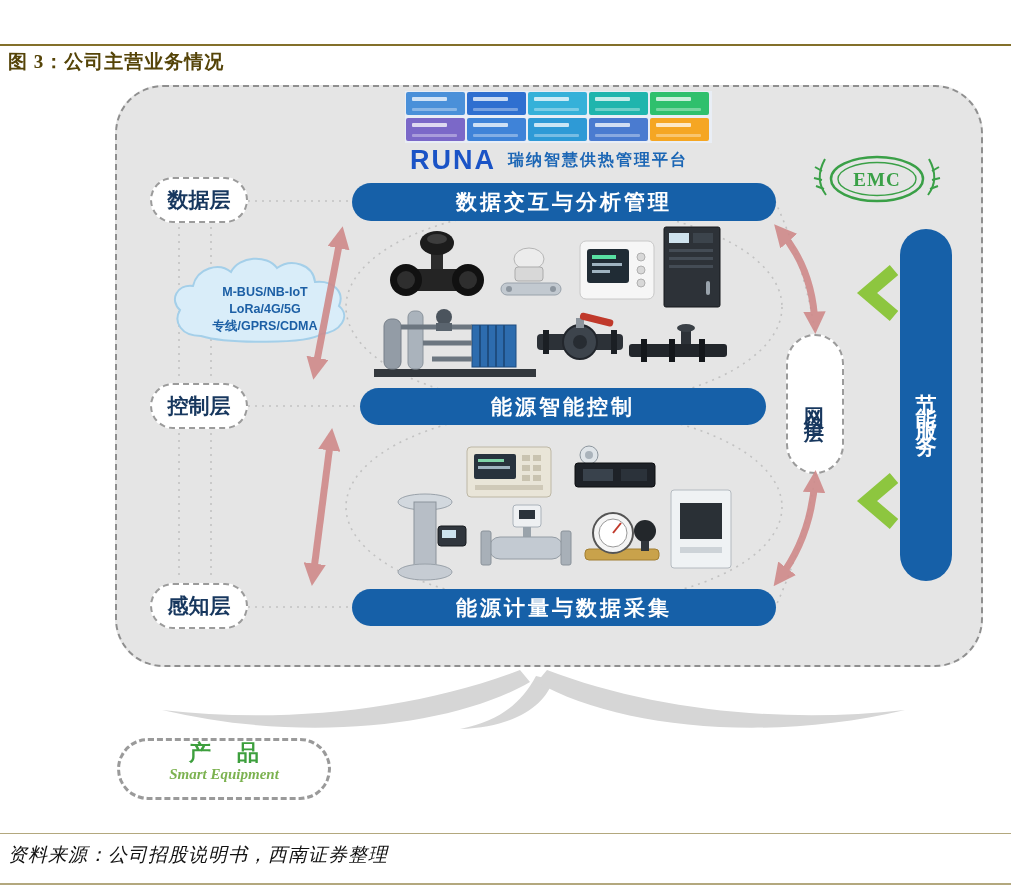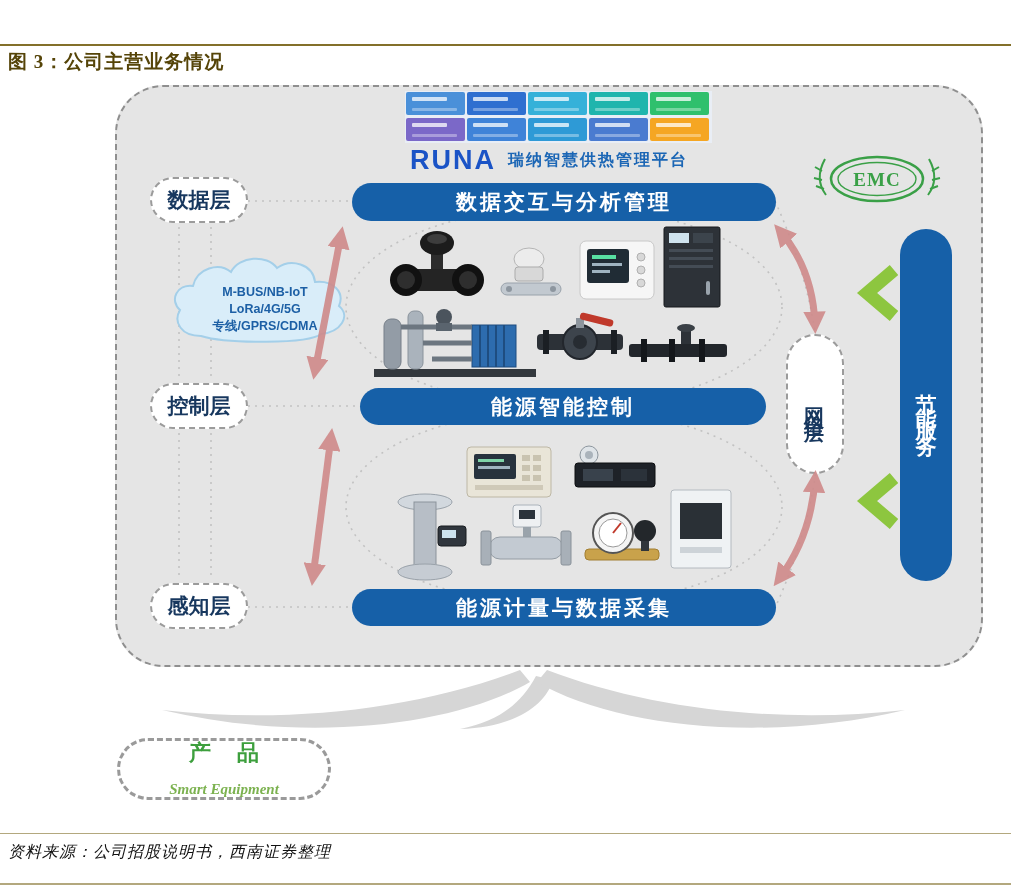--- a/index.html
+++ b/index.html
@@ -62,26 +62,26 @@
 
   
   .swoosh { position:absolute; left:0; top:666px; width:1011px; height:76px; }
 
   
   .pill { position:absolute; top:738px; height:62px; border:3px dashed #9a9a9a; border-radius:34px;
           background:#fff; display:flex; flex-direction:column; align-items:center;
           }
   .pill-cn { font-weight:800; font-size:22px; color:#3d9f3d; letter-spacing:10px; text-indent:10px; line-height:1.1; }
   .pill-en { font-family:"Liberation Serif", serif; font-style:italic; font-weight:700;
-             font-size:15px; color:#7cb250; margin-top:16px; }
+             font-size:15px; color:#7cb250; margin-top:1px; }
 
   
   .rule-src { position:absolute; left:0; top:833px; width:1011px; height:1px; background:#b3a87e; }
   .src-text { position:absolute; left:8px; top:842px; font-family:"Liberation Serif", serif;
-              font-style:italic; font-size:16px; color:#111; letter-spacing:1px; }
+              font-style:italic; font-size:19px; color:#111; letter-spacing:1px; }
   .rule-bottom { position:absolute; left:0; top:883px; width:1011px; height:2px; background:#b3a87e; }
 </style>
 </head>
 <body>
 
 <div class="page">
 
   <div class="fig-title">图 3：公司主营业务情况</div>
   <div class="rule-top"></div>
 

